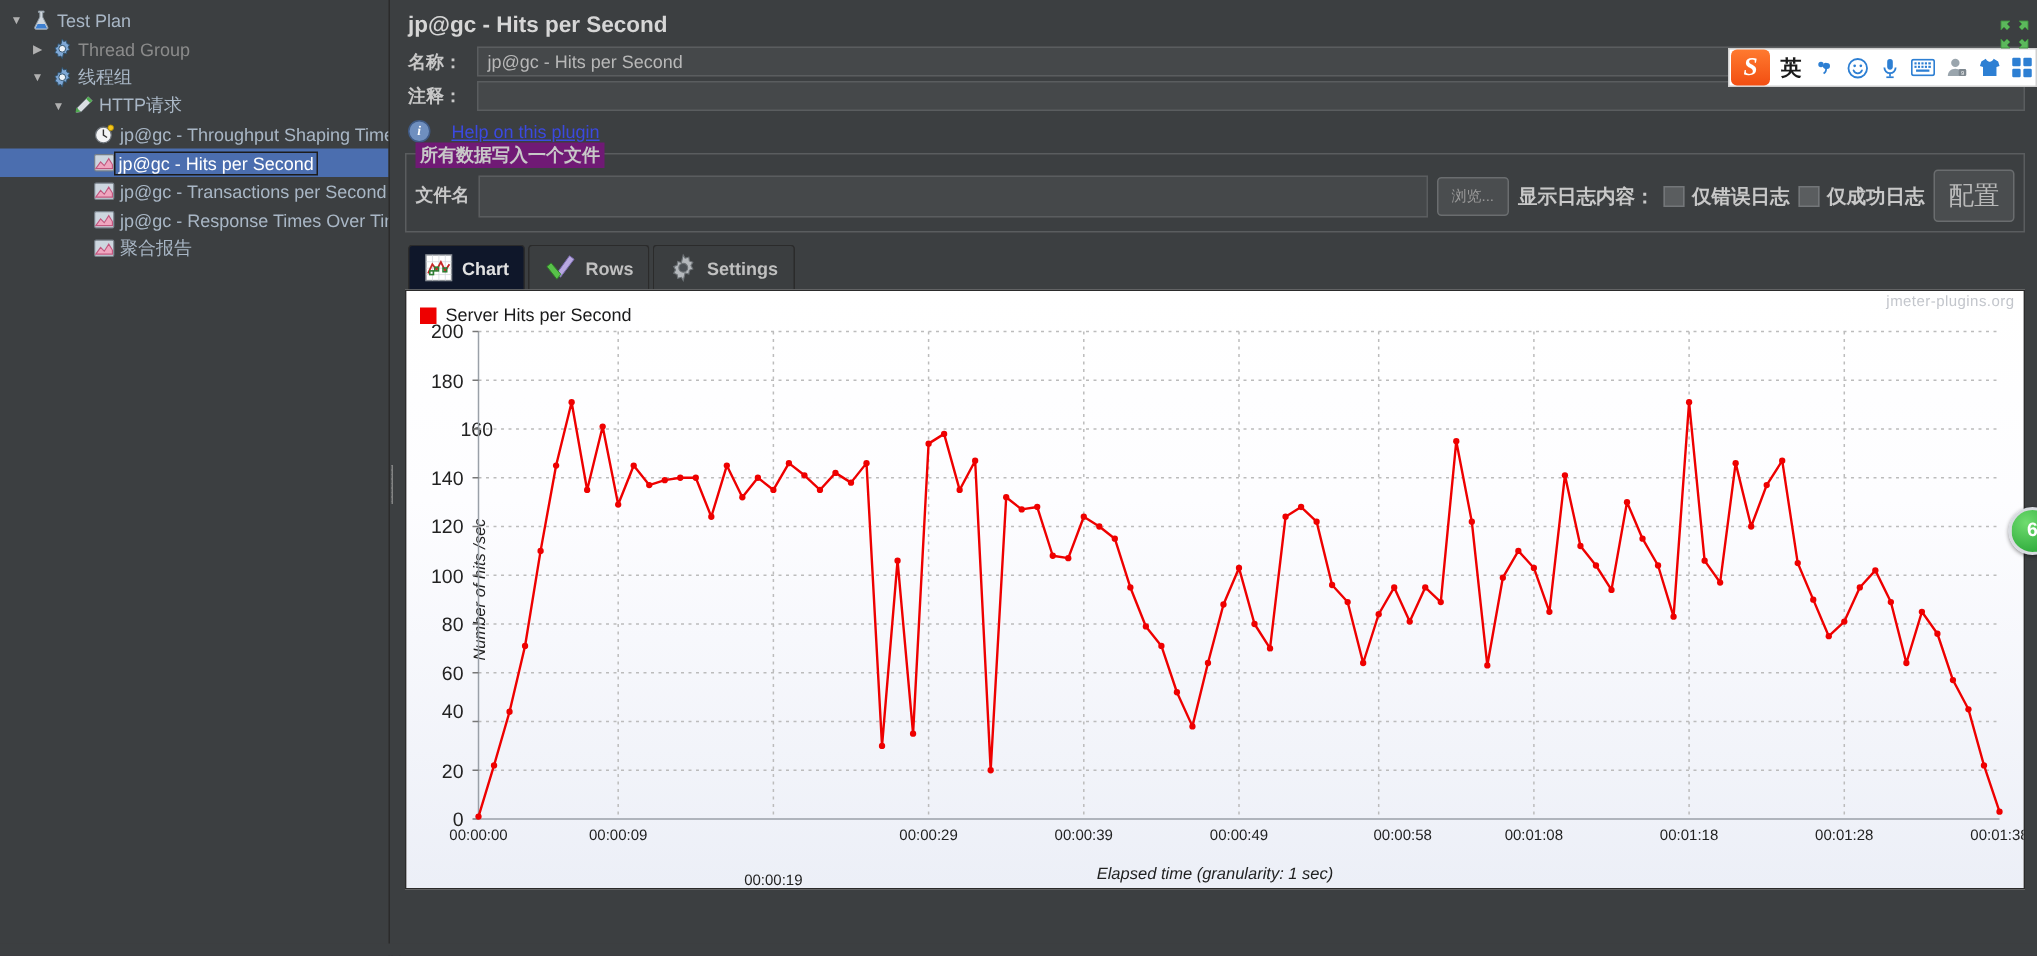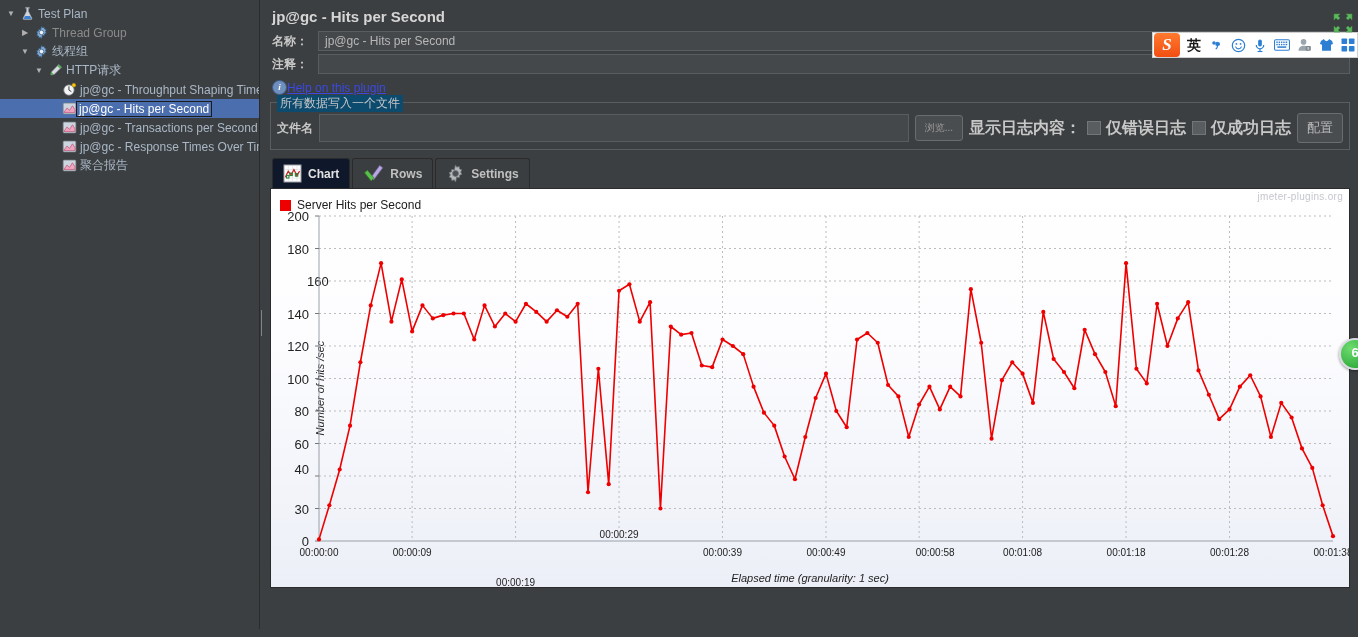--- a/index.html
+++ b/index.html
@@ -141,40 +141,40 @@
     color: #ffffff;
     font-size: 9px;
     font-weight: bold;
     font-style: italic;
     line-height: 12px;
     text-align: center;
     flex: 0 0 13px;
     font-family: "Liberation Serif", serif;
   }
   .help-link {
-    margin-left: 0;
+    margin-left: 14px;
     font-size: 12px;
     color: #3b49e0;
     text-decoration: underline;
   }
 
   
   .group-box {
     border: 1px solid #5a5d5f;
     margin-top: 2px;
     padding: 4px 6px 6px 6px;
     position: relative;
   }
   .group-title {
     position: absolute;
     top: -8px; left: 6px;
-    background: #0c4a6e;
+    background: #701a75;
     padding: 0 3px;
     font-size: 12px;
-    font-weight: normal;
+    font-weight: bold;
     color: #c8c8c8;
   }
   .file-row {
     display: flex;
     align-items: center;
     margin-top: 6px;
     gap: 6px;
   }
   .file-label {
     font-size: 12px;
@@ -186,28 +186,28 @@
     flex: 1 1 auto;
     height: 26px;
     background: #45484a;
     border: 1px solid #5a5d5f;
   }
   .btn {
     background: #4a4d4f;
     border: 1px solid #6a6d6f;
     border-radius: 3px;
     color: #b9b9b9;
-    font-size: 13px;
+    font-size: 17px;
     padding: 5px 9px;
     white-space: nowrap;
     flex: 0 0 auto;
   }
   .btn.small { font-size: 10px; color: #999; }
   .lbl-inline {
-    font-size: 16px;
+    font-size: 13px;
     font-weight: bold;
     color: #c8c8c8;
     white-space: nowrap;
     flex: 0 0 auto;
   }
   .cb-wrap {
     display: flex; align-items: center; gap: 5px;
     flex: 0 0 auto;
   }
   .checkbox {
@@ -573,36 +573,36 @@
       <div class="chart-inner">
         <div class="watermark">jmeter-plugins.org</div>
         <div class="legend">
           <span class="legend-swatch"></span>
           <span>Server Hits per Second</span>
         </div>
         <div class="y-axis-title">Number of hits /sec</div>
         <div class="x-axis-title">Elapsed time (granularity: 1 sec)</div>
         <div id="ytick-layer">
             <div class="ytick" style="top: 352px; left: 0px; width: 42px;">0</div>
-            <div class="ytick" style="top: 319.5px; left: 0px; width: 42px;">30</div>
+            <div class="ytick" style="top: 319.5px; left: 0px; width: 42px;">20</div>
             <div class="ytick" style="top: 280px; left: 0px; width: 42px;">40</div>
             <div class="ytick" style="top: 254.5px; left: 0px; width: 42px;">60</div>
             <div class="ytick" style="top: 222px; left: 0px; width: 42px;">80</div>
             <div class="ytick" style="top: 189.5px; left: 0px; width: 42px;">100</div>
             <div class="ytick" style="top: 157px; left: 0px; width: 42px;">120</div>
             <div class="ytick" style="top: 124.5px; left: 0px; width: 42px;">140</div>
             <div class="ytick" style="top: 92px; left: 0px; width: 42px; padding-left: 36px;">160</div>
             <div class="ytick" style="top: 59.5px; left: 0px; width: 42px;">180</div>
             <div class="ytick" style="top: 27px; left: 0px; width: 42px;">200</div>
           </div>
         <div id="xtick-layer">
             <div class="xtick" style="left: 48px; top: 358px;">00:00:00</div>
             <div class="xtick" style="left: 141.122px; top: 358px;">00:00:09</div>
             <div class="xtick" style="left: 244.592px; top: 358px; margin-top: 30px;">00:00:19</div>
-            <div class="xtick" style="left: 348.061px; top: 340px;">00:00:29</div>
+            <div class="xtick" style="left: 348.061px; top: 358px;">00:00:29</div>
             <div class="xtick" style="left: 451.531px; top: 358px;">00:00:39</div>
             <div class="xtick" style="left: 555px; top: 358px;">00:00:49</div>
             <div class="xtick" style="left: 648.122px; top: 358px; margin-left: 16px;">00:00:58</div>
             <div class="xtick" style="left: 751.592px; top: 358px;">00:01:08</div>
             <div class="xtick" style="left: 855.061px; top: 358px;">00:01:18</div>
             <div class="xtick" style="left: 958.531px; top: 358px;">00:01:28</div>
             <div class="xtick" style="left: 1062px; top: 358px;">00:01:38</div>
           </div>
         <svg id="plot-svg" viewBox="0 0 1078 398">
             <g>

